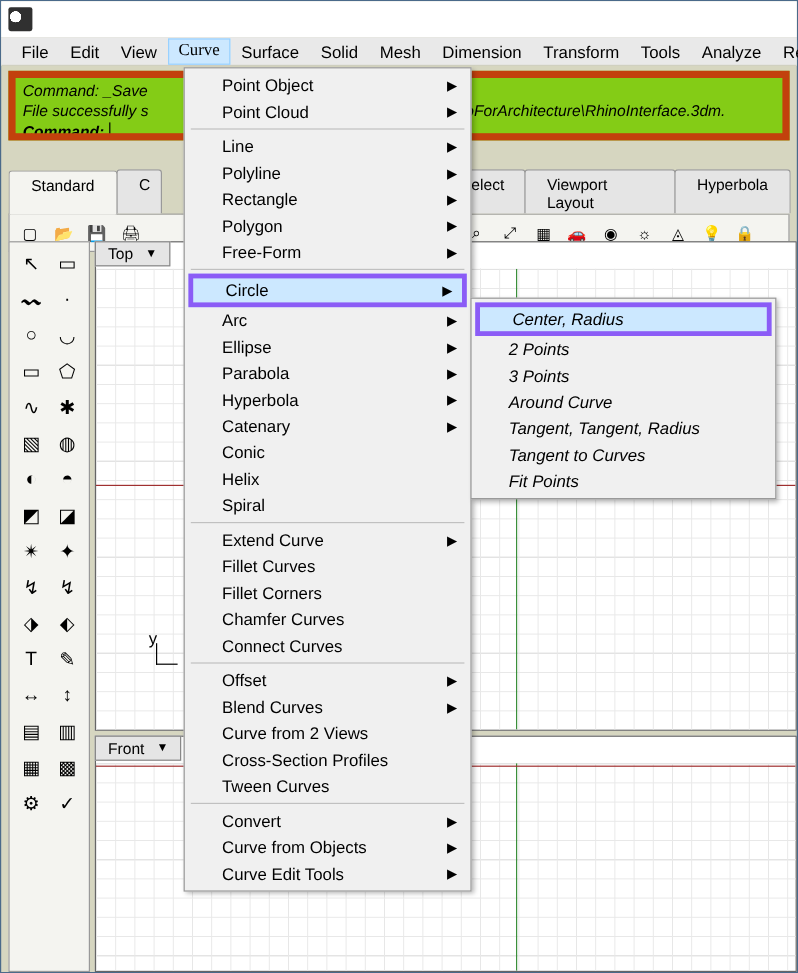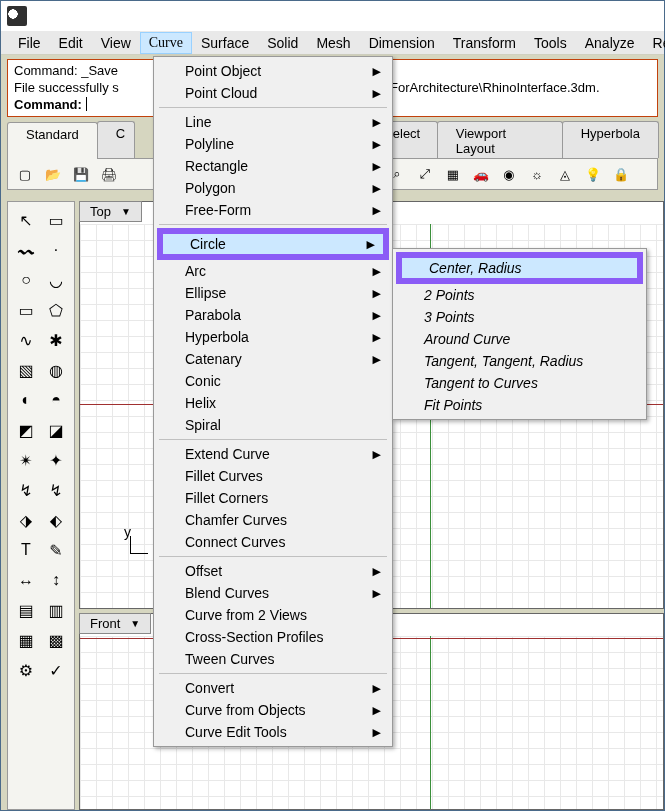--- a/index.html
+++ b/index.html
@@ -4,24 +4,24 @@
 <style>
   * { box-sizing: border-box; margin: 0; padding: 0; font-family: "Segoe UI", Tahoma, sans-serif; }
   body { background: #d6d6c0; width: 665px; height: 811px; overflow: hidden; font-size: 13px; color: #000; }
   .window { border: 1px solid #4a6a8a; width: 665px; height: 811px; background: #d6d6c0; position: relative; }
   .titlebar { height: 30px; background: #fff; display: flex; align-items: center; padding: 2px 6px; }
   .logo { width: 20px; height: 20px; background: #303030; border-radius: 2px; position: relative; overflow: hidden; }
   .logo::before { content: ""; position: absolute; background: radial-gradient(circle at 30% 40%, #fff 0 25%, transparent 26%); inset: 0; }
   .menubar { height: 24px; background: #e9e9e9; display: flex; align-items: center; padding: 0 8px; gap: 0; font-size: 14px; border-bottom: 1px solid #d0d0c0; }
   .menubar .menu-item { padding: 3px 9px; cursor: default; }
   .menubar .menu-item.open { background: #cce8ff; border: 1px solid #99d1ff; padding: 2px 8px; font-family: Liberation Serif, serif; }
-  .cmdbox { margin: 4px 6px 0 6px; background: #ffffff; border: 1px solid #c2410c; padding: 2px 6px; font-size: 13px; line-height: 17px; height: 58px; overflow: hidden; }
+  .cmdbox { margin: 4px 6px 0 6px; background: #84cc16; border: 6px solid #c2410c; padding: 2px 6px; font-size: 13px; line-height: 17px; height: 58px; overflow: hidden; font-style: italic; }
   .cmdbox .last { font-weight: bold; }
   .cursor-blink { display:inline-block; width:1px; height:14px; background:#000; vertical-align:-2px; }
-  .tabbar { margin: 4px 6px 0 6px; display: flex; border-bottom: 1px solid #999; }
+  .tabbar { margin: 24px 6px 0 6px; display: flex; border-bottom: 1px solid #999; }
   .tab { padding: 4px 18px 2px; border: 1px solid #999; border-bottom: none; background: #e5e5e5; border-radius: 3px 3px 0 0; margin-right: -1px; font-size: 13px; cursor:default; }
   .tab.partial { overflow:hidden; }
   .tab.active { background: #f4f4f0; position: relative; top: 1px; }
   .toolbar { margin: 0 6px; background: #f4f4f0; border: 1px solid #999; border-top:none; padding: 4px 6px; display: flex; gap: 4px; align-items: center; }
   .toolbar .tbtn { width: 22px; height: 22px; display:flex; align-items:center; justify-content:center; }
   .workarea { position: absolute; top: 200px; left: 6px; right: 0; bottom: 0; display: flex; }
   .sidebar { width: 68px; background: #f4f4f0; border: 1px solid #999; display: grid; grid-template-columns: 1fr 1fr; grid-auto-rows: 28px; gap: 2px; padding: 4px; }
   .sidebtn { display:flex; align-items:center; justify-content:center; font-size:16px; cursor:default;}
   .views { flex: 1; margin-left: 4px; display: flex; flex-direction: column; gap: 4px; min-width:0; }
   .viewport { flex: 1; border: 1px solid #666; background: #fff; position: relative; }
@@ -39,21 +39,21 @@
     overflow:hidden;
   }
   .axis-y { position:absolute; top:0; bottom:0; width:1px; background:#3a8f3a; }
   .axis-x { position:absolute; left:0; right:0; height:1px; background:#a03030; }
   .axis-label { position:absolute; font-size:14px; color:#000; }
   .corner { position:absolute; width:18px; height:18px; border-left:1px solid #000; border-bottom:1px solid #000; }
 
   
   .dropdown { position: absolute; background: #f0f0f0; border: 1px solid #999; box-shadow: 2px 2px 4px rgba(0,0,0,.3); padding: 3px; z-index: 100; font-size: 14px; }
   .dropdown .row { display:flex; align-items:center; padding: 3px 22px 3px 28px; white-space: nowrap; position: relative; cursor:default; }
-  .dropdown .row.selected { background: #cce8ff; border: 6px solid #8b5cf6; padding: 2px 38px 2px 27px; }
+  .dropdown .row.selected { background: #cce8ff; border: 4px solid #8b5cf6; padding: 2px 38px 2px 27px; }
   .dropdown .row .arrow { position:absolute; right:8px; font-size:11px; }
   .dropdown .sep { height:1px; background:#c0c0c0; margin:3px 2px; }
 </style>
 </head>
 <body>
 
 <div class="window">
 
   <div class="titlebar">
     <div class="logo"></div>

